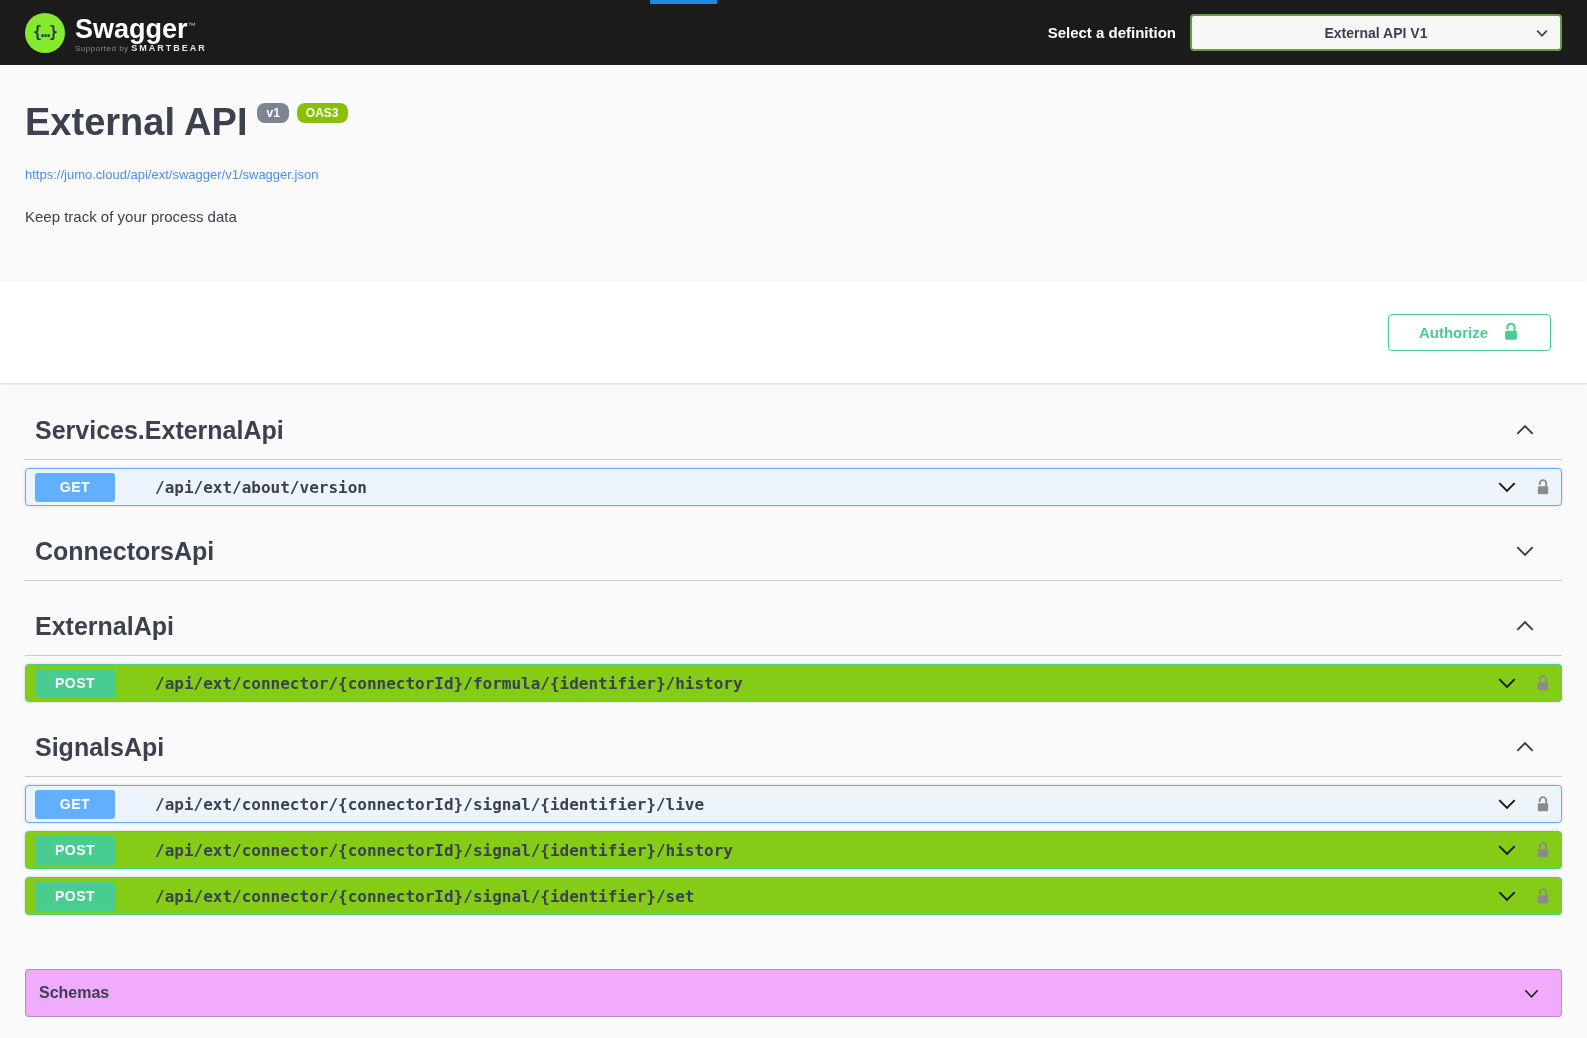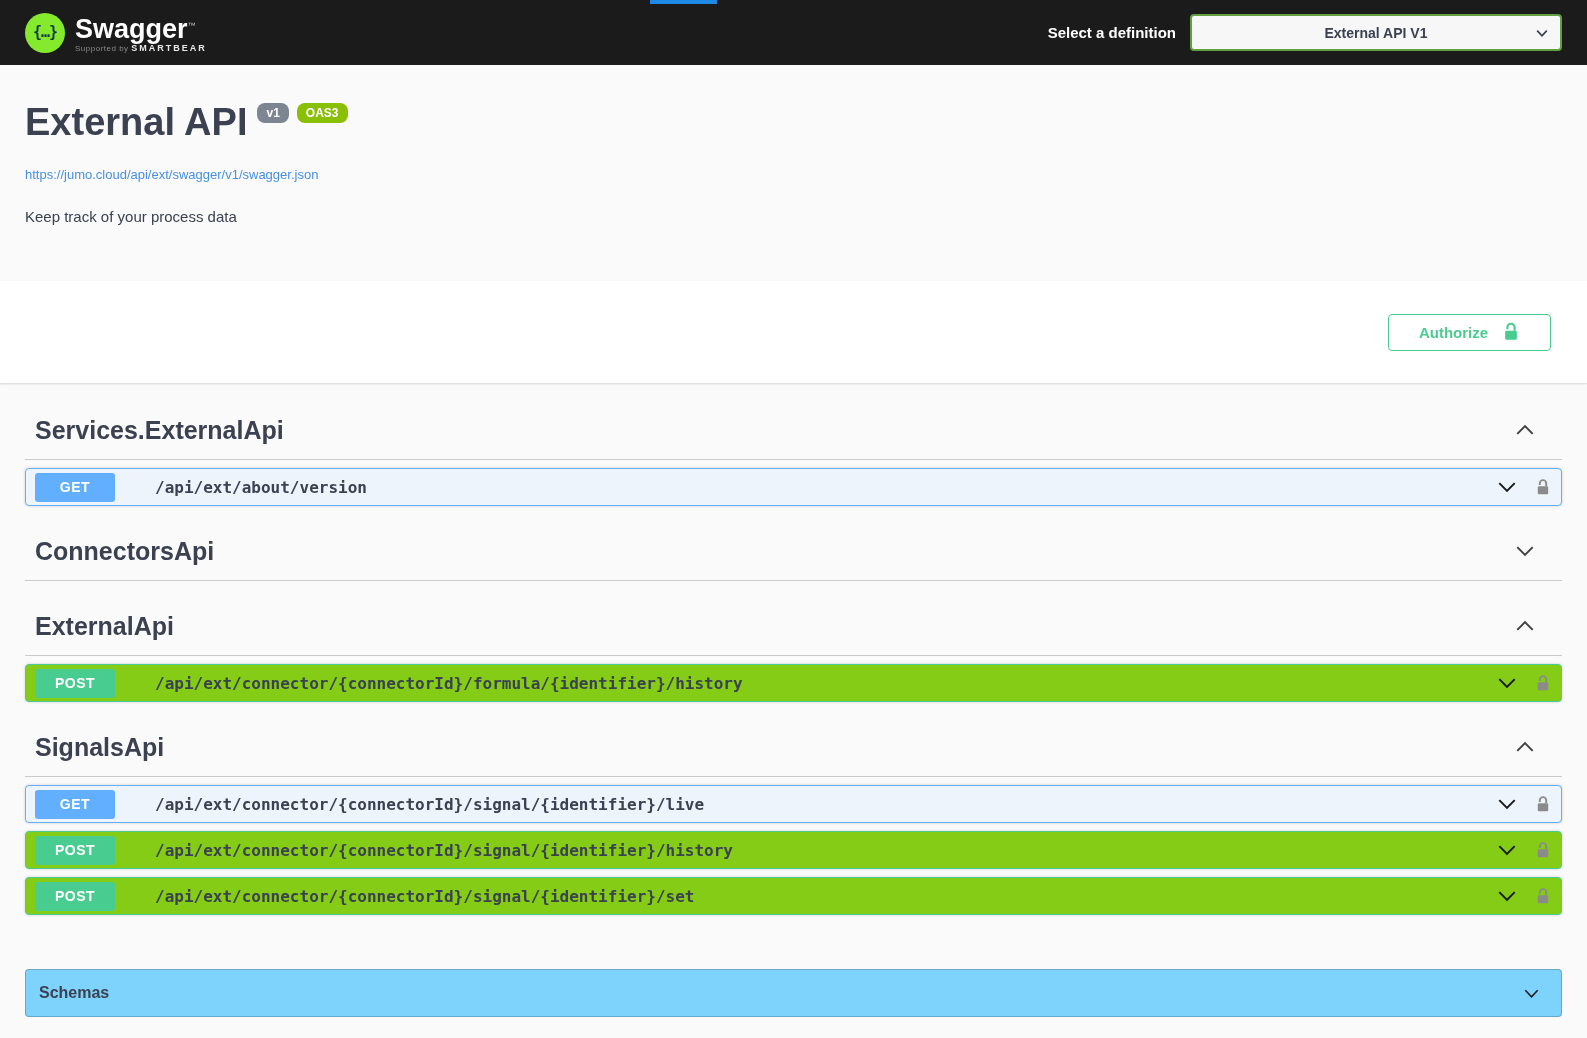--- a/index.html
+++ b/index.html
@@ -118,21 +118,21 @@
     font-size:16px; font-weight:bold; color:var(--text,#3b4151);
     letter-spacing:0;
   }
   .op-controls { display:flex; align-items:center; gap:17px; }
   .op-controls .chevron { color:#1a1a1a; }
   .lock { color:#8b8b8b; display:block; }
   .lock.green { color:var(--authorize,#49cc90); }
 
   
   .models {
-    margin-top:54px; height:48px; background:#7dd3fc;
+    margin-top:54px; height:48px; background:#f0abfc;
     border:1px solid rgba(59,65,81,.3); border-radius:4px;
     display:flex; align-items:center; justify-content:space-between;
     padding:0 20px 0 13px; cursor:pointer;
   }
   .models-title { font-size:16px; font-weight:bold; color:var(--text,#3b4151); }
   .models .chevron { color:#1a1a1a; }
 </style>
 </head>
 <body>
 

